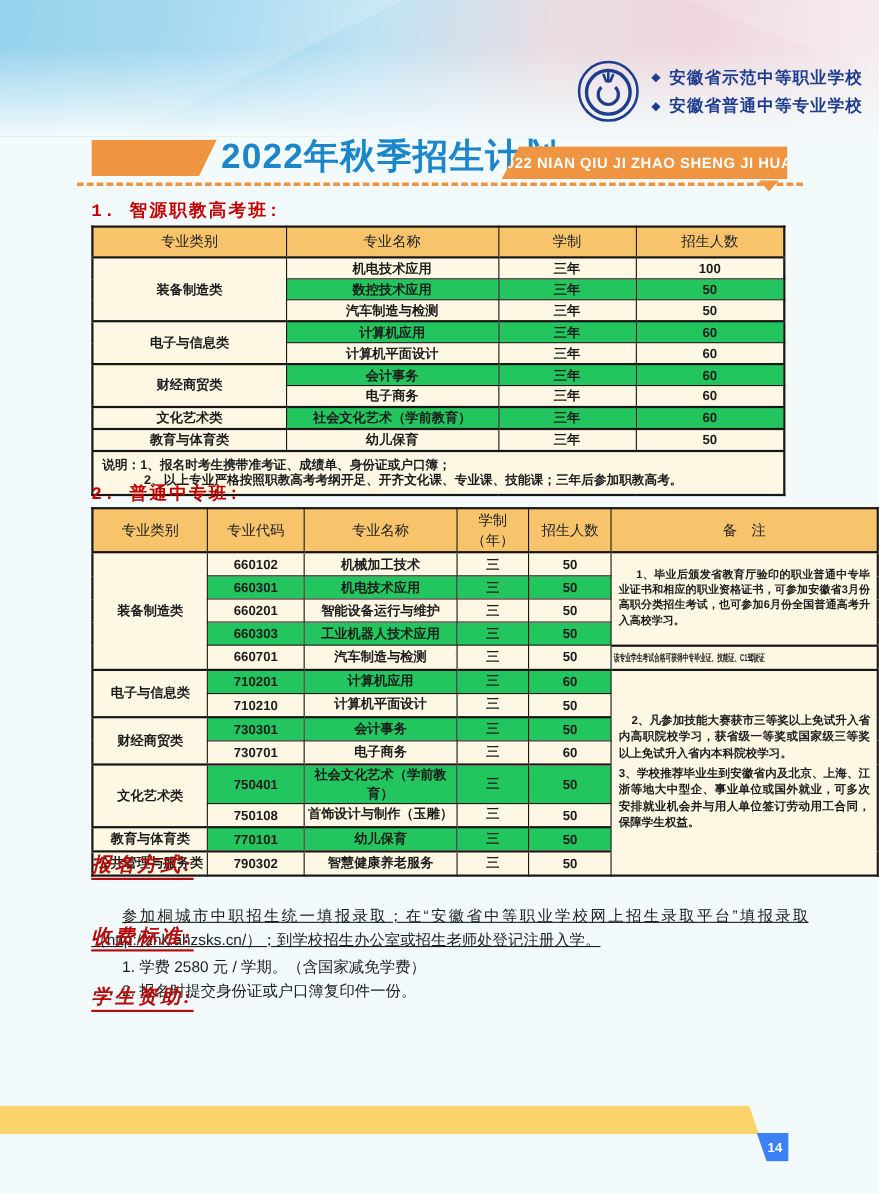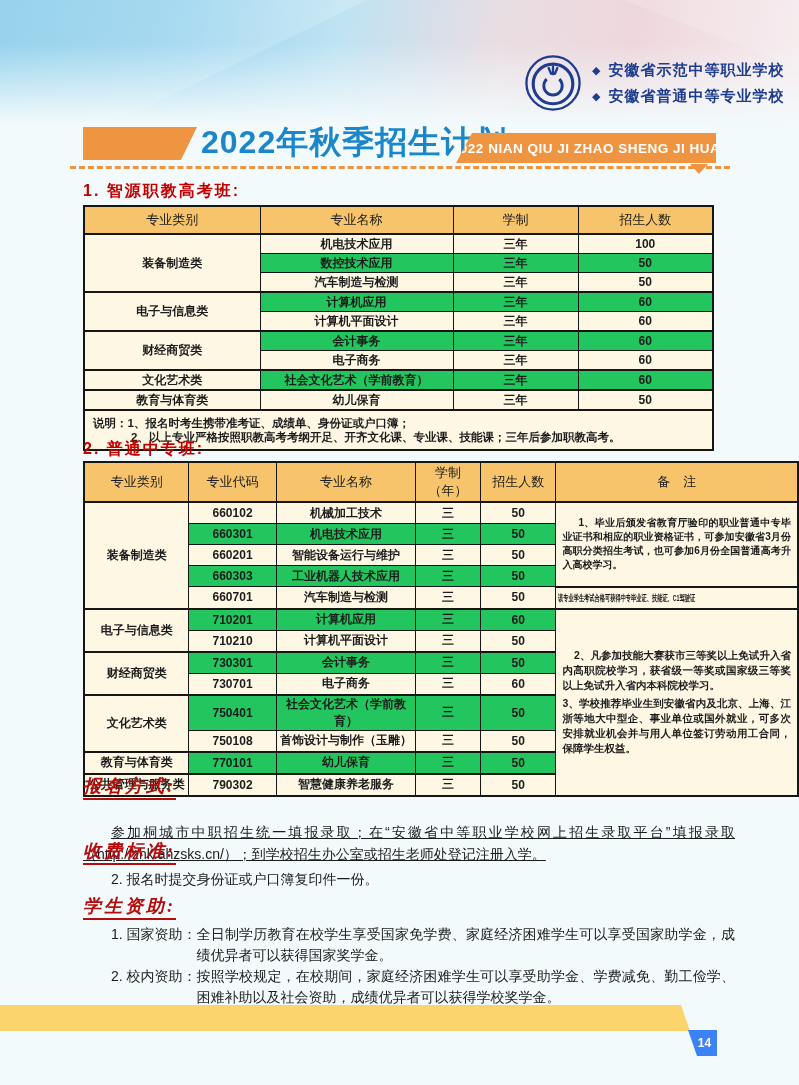--- a/index.html
+++ b/index.html
@@ -32,21 +32,21 @@
   .banner-title{position:absolute;left:201px;top:121px;width:252px;text-align:center;
     font-size:32px;font-weight:bold;color:#1b86c9;letter-spacing:1px;white-space:nowrap;}
   .bar-right{position:absolute;left:456px;top:133px;width:260px;height:30px;background:#ef9440;
     clip-path:polygon(16px 0,100% 0,100% 100%,0 100%);
     display:flex;align-items:center;justify-content:center;}
   .bar-right span{color:#fff;font-size:13.5px;font-weight:bold;letter-spacing:.5px;white-space:nowrap;}
   .banner-dashes{position:absolute;left:70px;top:166px;width:660px;border-top:3px dashed #ef9440;}
   .banner-notch{position:absolute;left:690px;top:164px;width:0;height:0;
     border-left:9px solid transparent;border-right:9px solid transparent;border-top:10px solid #ef9440;}
   
-  .sec-head{position:absolute;left:83px;font-size:16px;font-weight:bold;color:#c30000;letter-spacing:2px;}
+  .sec-head{position:absolute;left:83px;font-size:16px;font-weight:bold;color:#c30000;letter-spacing:2px;font-family:Liberation Mono, monospace;}
   .sec1-head{top:181px;} .sec2-head{top:439px;}
   
   table{border-collapse:collapse;table-layout:fixed;background:#fdf7e4;}
   .t-wrap1{position:absolute;left:83px;top:205px;}
   .t-wrap2{position:absolute;left:83px;top:461px;}
   table,td,th{border:1.5px solid #161616;}
   table{border-width:2.5px;}
   th{background:#f7c46c;font-size:13px;font-weight:normal;height:24px;padding:1px 2px;}
   td{font-size:12px;font-weight:bold;text-align:center;vertical-align:middle;padding:0 2px;overflow:hidden;}
   .t1 td{height:18px;}
@@ -319,34 +319,25 @@
 </div>
 
 <div class="txt-sec enroll-sec">
   <span class="script-head">报名方式:</span>
   <div class="body-par">参加桐城市中职招生统一填报录取；在“安徽省中等职业学校网上招生录取平台”填报录取（http://zhk.ahzsks.cn/）；到学校招生办公室或招生老师处登记注册入学。</div>
 </div>
 
 <div class="txt-sec fees-sec">
   <span class="script-head">收费标准:</span>
   <div class="item-list">
+    <div class="item-line">1. 学费 2580 元 / 学期。（含国家减免学费）</div>
     <div class="item-line">2. 报名时提交身份证或户口簿复印件一份。</div>
   </div>
 </div>
 
 <div class="txt-sec aid-sec">
   <span class="script-head">学生资助:</span>
-  <div class="item-list">
-    <div class="aid-item">
-      <span class="lbl">1. 国家资助：</span>
-      <span class="txt">全日制学历教育在校学生享受国家免学费、家庭经济困难学生可以享受国家助学金，成绩优异者可以获得国家奖学金。</span>
-    </div>
-    <div class="aid-item">
-      <span class="lbl">2. 校内资助：</span>
-      <span class="txt">按照学校规定，在校期间，家庭经济困难学生可以享受助学金、学费减免、勤工俭学、困难补助以及社会资助，成绩优异者可以获得学校奖学金。</span>
-    </div>
-  </div>
 </div>
 
 <div class="footer-bar"></div>
 <div class="page-chip">
   <span>14</span>
 </div>
 
 </body></html>

